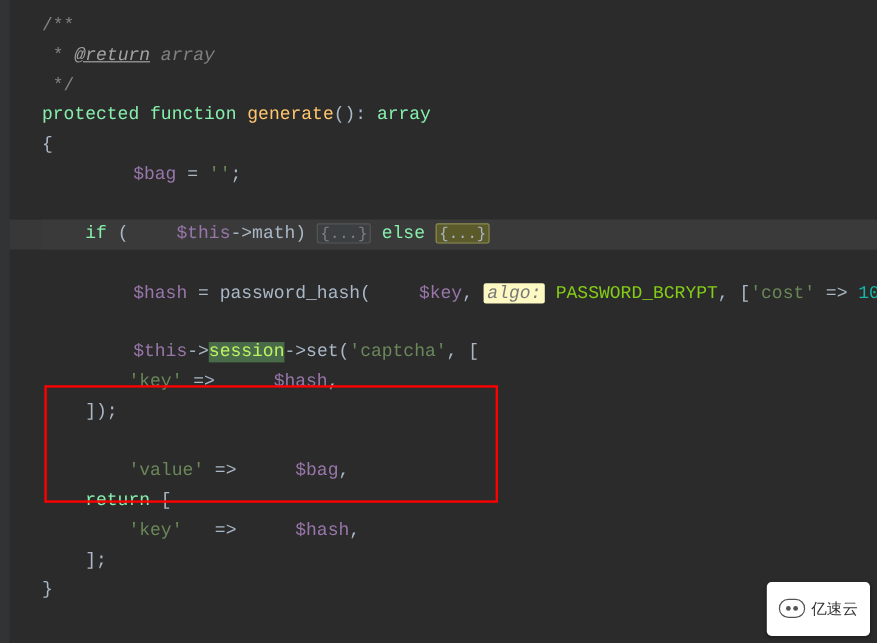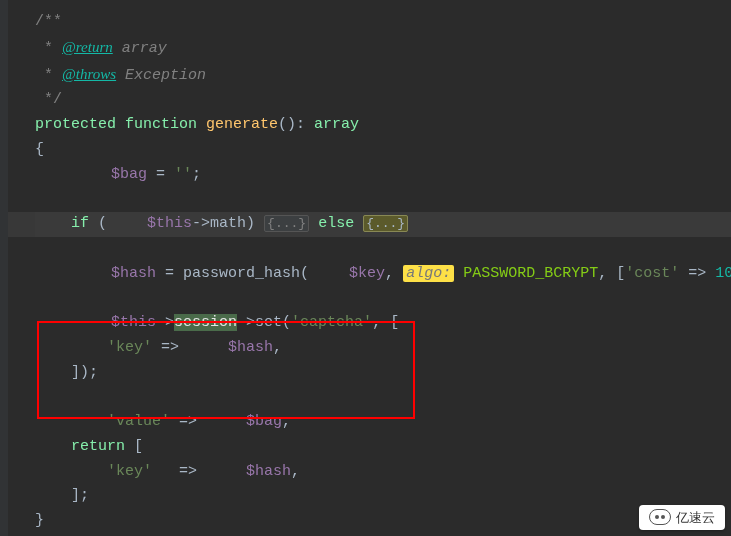--- a/index.html
+++ b/index.html
@@ -42,27 +42,27 @@
       position: absolute;
       left: -35px;
       right: 0;
       top: 0;
       bottom: 0;
       background: rgba(80,80,80,0.35);
       z-index: -1;
     }
     .c-comment { color: #808080; }
     .c-comment-italic { color: #808080; font-style: italic; }
-    .c-doctag { color: #14b8a6; text-decoration: underline; font-style: italic; font-family: Liberation Serif, serif; }
+    .c-doctag { color: #a3a3a3; text-decoration: underline; font-style: italic; }
     .c-keyword { color: #86efac; }
     .c-funcname { color: #ffc66d; }
     .c-var { color: #9876aa; margin-left: 40px; }
     .c-string { color: #6a8759; }
     .c-number { color: #14b8a6; }
-    .c-paramhint { background: #fde047; color: #787878; font-style: italic; padding: 0 3px; border-radius: 2px; }
+    .c-paramhint { background: #fef9c3; color: #787878; font-style: italic; padding: 0 3px; border-radius: 2px; }
     .c-const-italic { color: #84cc16; }
     .c-text { color: #a9b7c6; }
     .c-brace { color: #a9b7c6; }
     .c-method { color: #a9b7c6; }
     .fold-box {
       background: #3c3f41;
       color: #808080;
       border: 1px solid #555;
       padding: 0 2px;
       border-radius: 2px;
@@ -71,38 +71,38 @@
     .fold-box-yellow {
       background: #5b5a2b;
       color: #a9b7c6;
       border: 1px solid #888855;
       padding: 0 2px;
       border-radius: 2px;
       font-size: 13px;
     }
     .sel-highlight {
       background: #4a6b4a;
-      color: #e5e5e5;
+      color: #bef264;
     }
     .red-box {
       position: absolute;
       border: 2px solid #ff0000;
       left: 37px;
       top: 321px;
       width: 378px;
       height: 98px;
       pointer-events: none;
     }
     .watermark {
       position: absolute;
       right: 6px;
       bottom: 6px;
       background: #fff;
       border-radius: 4px;
-      padding: 2px 10px;
+      padding: 12px 10px;
       display: flex;
       align-items: center;
       gap: 5px;
       font-family: sans-serif;
       font-size: 13px;
       color: #333;
       box-shadow: 0 1px 3px rgba(0,0,0,0.3);
     }
     .watermark-icon {
       width: 22px;
@@ -131,21 +131,20 @@
     }
   </style>
 </head>
 <body>
 
 <div class="gutter"></div>
 
 <div class="code-area">
   <div class="line"><span class="c-comment">/**</span></div>
   <div class="line"><span class="c-comment"> * </span><span class="c-doctag">@return</span><span class="c-comment-italic"> array</span></div>
-  <div class="line"><span class="c-comment"> * </span><span class="c-doctag">@throws</span><span class="c-comment-italic"> Exception</span></div>
   <div class="line"><span class="c-comment"> */</span></div>
   <div class="line"><span class="c-keyword">protected</span><span> </span><span class="c-keyword">function</span><span> </span><span class="c-funcname">generate</span><span class="c-text">(): </span><span class="c-keyword">array</span></div>
   <div class="line"><span class="c-brace">{</span></div>
   <div class="line">    <span class="c-var">$bag</span><span class="c-text"> = </span><span class="c-string">''</span><span class="c-text">;</span></div>
   <div class="line"> </div>
   <div class="line highlighted">    <span class="c-keyword">if</span><span class="c-text"> (</span><span class="c-var">$this</span><span class="c-text">-&gt;</span><span class="c-method">math</span><span class="c-text">) </span><span class="fold-box">{...}</span><span class="c-keyword"> else </span><span class="fold-box-yellow"><span>{</span><span>...</span><span>}</span></span></div>
   <div class="line"> </div>
   <div class="line">    <span class="c-var">$hash</span><span class="c-text"> = </span><span class="c-text">password_hash</span><span class="c-text">(</span><span class="c-var">$key</span><span class="c-text">, </span><span class="c-paramhint">algo:</span><span class="c-const-italic"> PASSWORD_BCRYPT</span><span class="c-text">, [</span><span class="c-string">'cost'</span><span class="c-text"> =&gt; </span><span class="c-number">10</span><span class="c-text">]);</span></div>
   <div class="line"> </div>
   <div class="line">    <span class="c-var">$this</span><span class="c-text">-&gt;</span><span class="sel-highlight">session</span><span class="c-text">-&gt;</span><span class="c-method">set</span><span class="c-text">(</span><span class="c-string">'captcha'</span><span class="c-text">, [</span></div>

